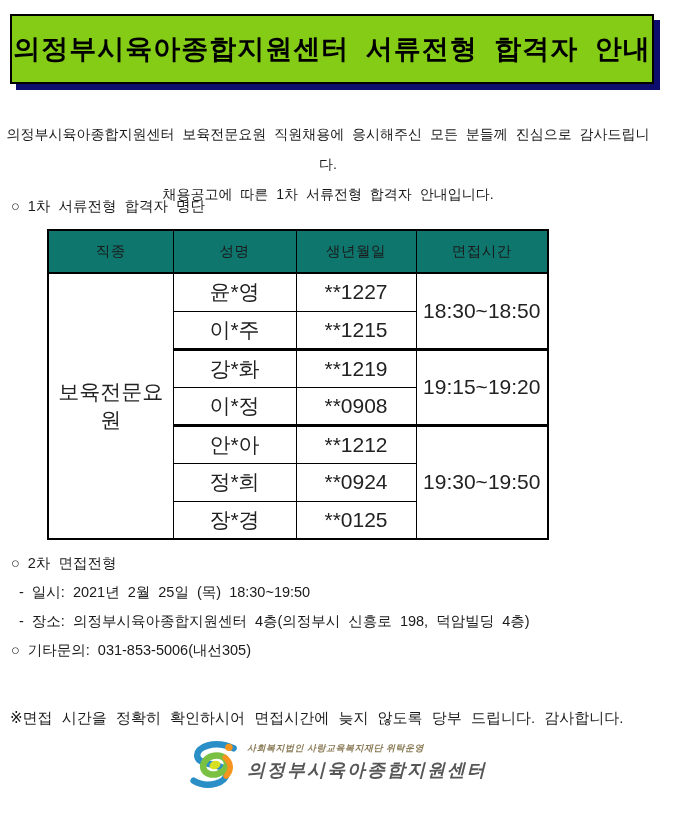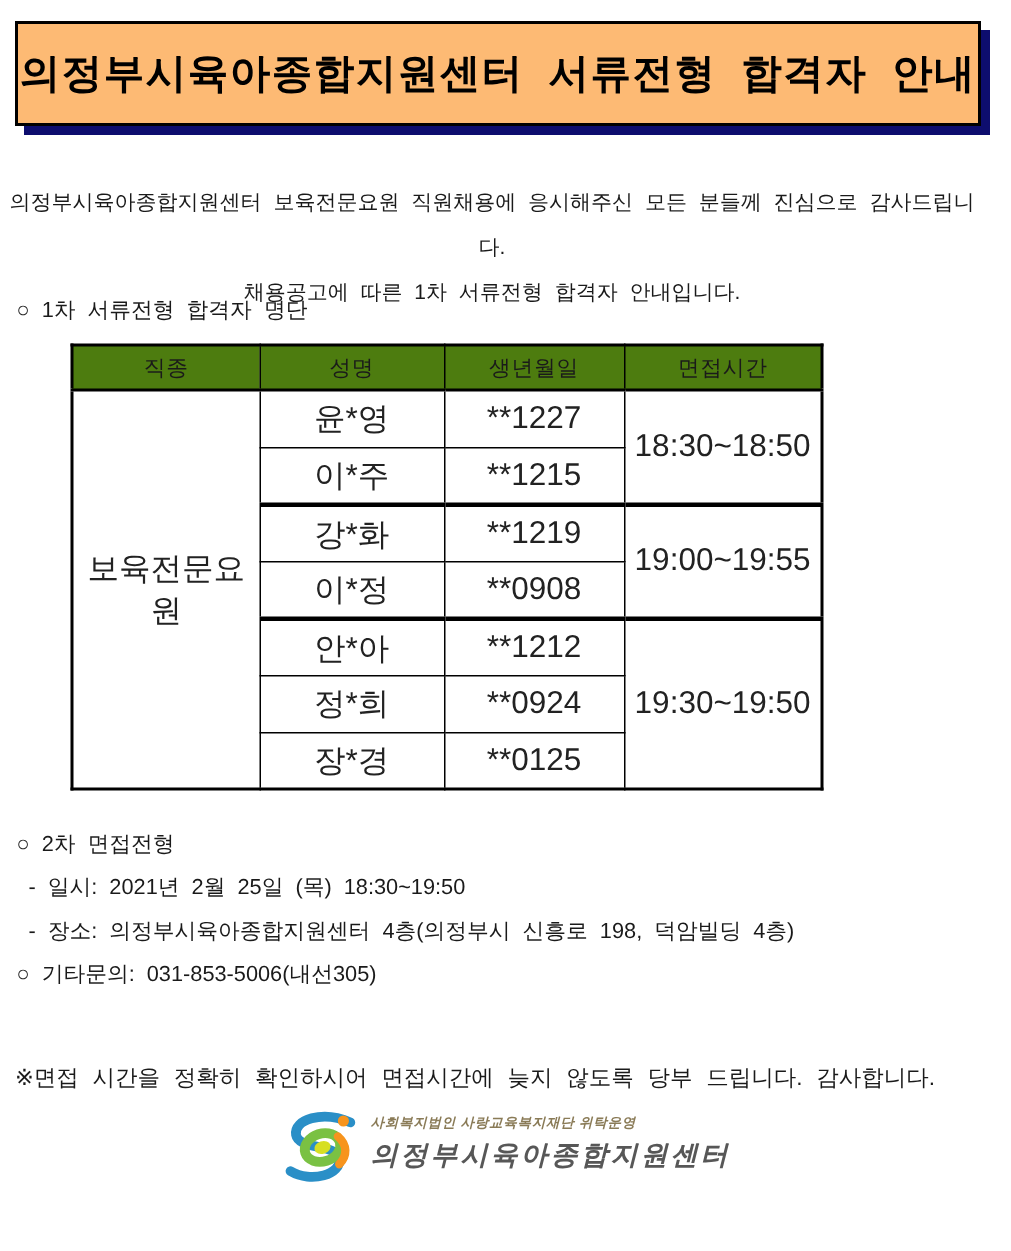--- a/index.html
+++ b/index.html
@@ -11,21 +11,21 @@
     font-family:"Liberation Sans","DejaVu Sans",sans-serif;
     color:#1a1a1a;
     overflow:hidden;
   }
 
   
   .title-box {
     position:absolute; left:10px; top:14px;
     width:644px; height:70px;
     border:2px solid #000;
-    background:#fdba74;
+    background:#84cc16;
     box-shadow:6px 6px 0 #0d0d6e;
     display:flex; align-items:center; justify-content:center;
     font-size:27px; font-weight:bold; letter-spacing:1px;
     word-spacing:8px; color:#000;
   }
 
   
   .intro {
     position:absolute; left:0; top:119px; width:656px;
     text-align:center; font-size:14px; line-height:30px;
@@ -44,24 +44,24 @@
     border-collapse:collapse;
     border:2px solid #000;
     table-layout:fixed;
     width:500px;
   }
   .pass-table col.c1 { width:125px; }
   .pass-table col.c2 { width:123px; }
   .pass-table col.c3 { width:120px; }
   .pass-table col.c4 { width:132px; }
   .pass-table th {
-    background:#4d7c0f;
+    background:#0f766e;
     border:1px solid #000;
     border-bottom:2px solid #000;
-    height:30px;
+    height:43px;
     font-size:14.5px; font-weight:normal;
     text-align:center; vertical-align:middle;
     letter-spacing:0.5px;
   }
   .pass-table td {
     border:1px solid #000;
     height:38px;
     font-size:21px;
     text-align:center; vertical-align:middle;
     color:#222;
@@ -132,21 +132,21 @@
         <td>**1227</td>
         <td rowspan="2">18:30~18:50</td>
       </tr>
       <tr>
         <td>이*주</td>
         <td>**1215</td>
       </tr>
       <tr class="group">
         <td>강*화</td>
         <td>**1219</td>
-        <td rowspan="2">19:00~19:55</td>
+        <td rowspan="2">19:15~19:20</td>
       </tr>
       <tr>
         <td>이*정</td>
         <td>**0908</td>
       </tr>
       <tr class="group">
         <td>안*아</td>
         <td>**1212</td>
         <td rowspan="3">19:30~19:50</td>
       </tr>

